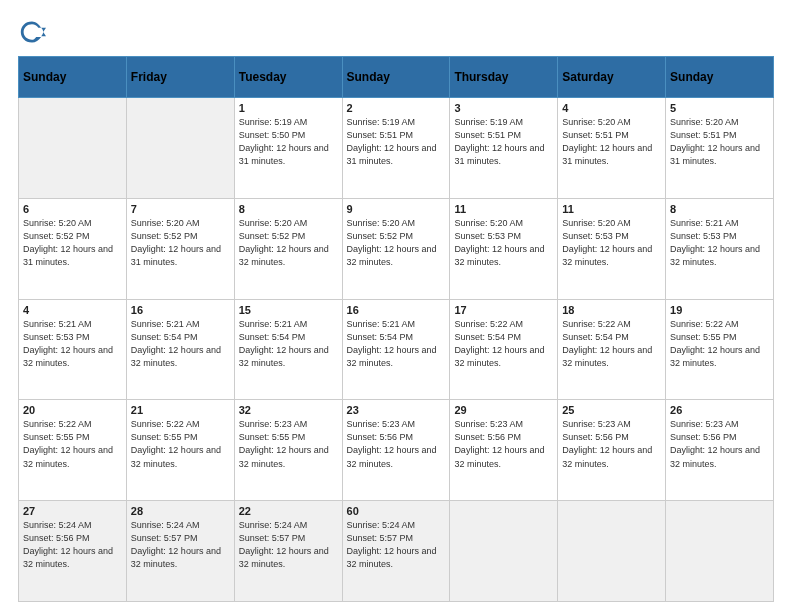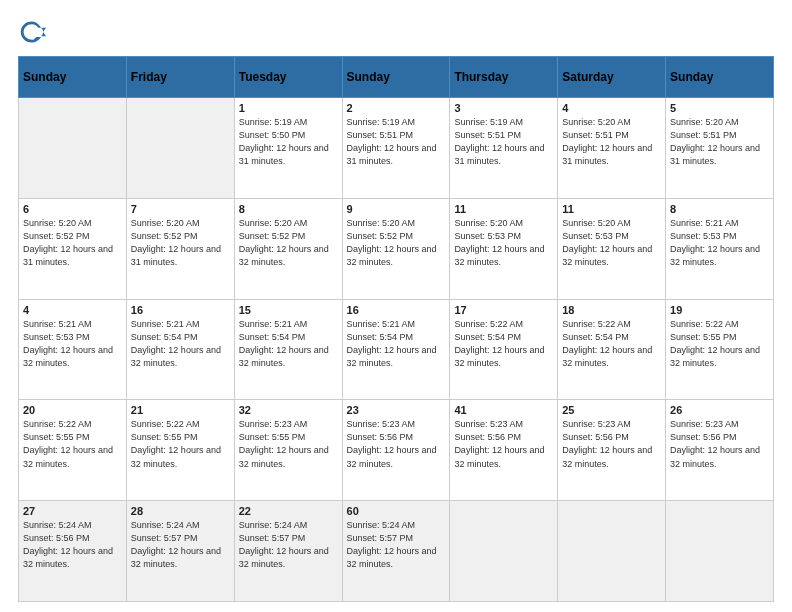--- a/index.html
+++ b/index.html
@@ -157,21 +157,21 @@
           <td><span class="day-num">16</span><span class="day-info">Sunrise: 5:21 AM<br>Sunset: 5:54 PM<br>Daylight: 12 hours and 32 minutes.</span></td>
           <td><span class="day-num">17</span><span class="day-info">Sunrise: 5:22 AM<br>Sunset: 5:54 PM<br>Daylight: 12 hours and 32 minutes.</span></td>
           <td><span class="day-num">18</span><span class="day-info">Sunrise: 5:22 AM<br>Sunset: 5:54 PM<br>Daylight: 12 hours and 32 minutes.</span></td>
           <td><span class="day-num">19</span><span class="day-info">Sunrise: 5:22 AM<br>Sunset: 5:55 PM<br>Daylight: 12 hours and 32 minutes.</span></td>
         </tr>
         <tr>
           <td><span class="day-num">20</span><span class="day-info">Sunrise: 5:22 AM<br>Sunset: 5:55 PM<br>Daylight: 12 hours and 32 minutes.</span></td>
           <td><span class="day-num">21</span><span class="day-info">Sunrise: 5:22 AM<br>Sunset: 5:55 PM<br>Daylight: 12 hours and 32 minutes.</span></td>
           <td><span class="day-num">32</span><span class="day-info">Sunrise: 5:23 AM<br>Sunset: 5:55 PM<br>Daylight: 12 hours and 32 minutes.</span></td>
           <td><span class="day-num">23</span><span class="day-info">Sunrise: 5:23 AM<br>Sunset: 5:56 PM<br>Daylight: 12 hours and 32 minutes.</span></td>
-          <td><span class="day-num">41</span><span class="day-info">Sunrise: 5:23 AM<br>Sunset: 5:56 PM<br>Daylight: 12 hours and 32 minutes.</span></td>
+          <td><span class="day-num">29</span><span class="day-info">Sunrise: 5:23 AM<br>Sunset: 5:56 PM<br>Daylight: 12 hours and 32 minutes.</span></td>
           <td><span class="day-num">25</span><span class="day-info">Sunrise: 5:23 AM<br>Sunset: 5:56 PM<br>Daylight: 12 hours and 32 minutes.</span></td>
           <td><span class="day-num">26</span><span class="day-info">Sunrise: 5:23 AM<br>Sunset: 5:56 PM<br>Daylight: 12 hours and 32 minutes.</span></td>
         </tr>
         <tr style="background: #0369a1;">
           <td><span class="day-num">27</span><span class="day-info">Sunrise: 5:24 AM<br>Sunset: 5:56 PM<br>Daylight: 12 hours and 32 minutes.</span></td>
           <td><span class="day-num">28</span><span class="day-info">Sunrise: 5:24 AM<br>Sunset: 5:57 PM<br>Daylight: 12 hours and 32 minutes.</span></td>
           <td><span class="day-num">22</span><span class="day-info">Sunrise: 5:24 AM<br>Sunset: 5:57 PM<br>Daylight: 12 hours and 32 minutes.</span></td>
           <td><span class="day-num">60</span><span class="day-info">Sunrise: 5:24 AM<br>Sunset: 5:57 PM<br>Daylight: 12 hours and 32 minutes.</span></td>
           <td class="empty"></td>
           <td class="empty"></td>

